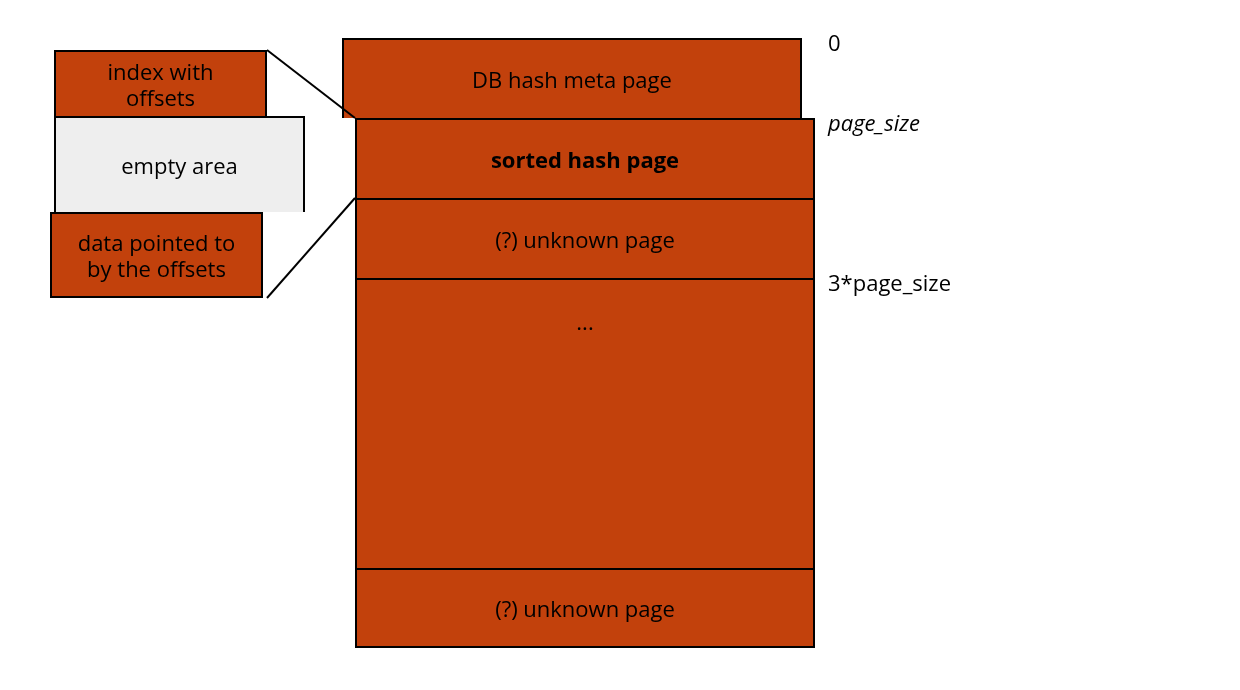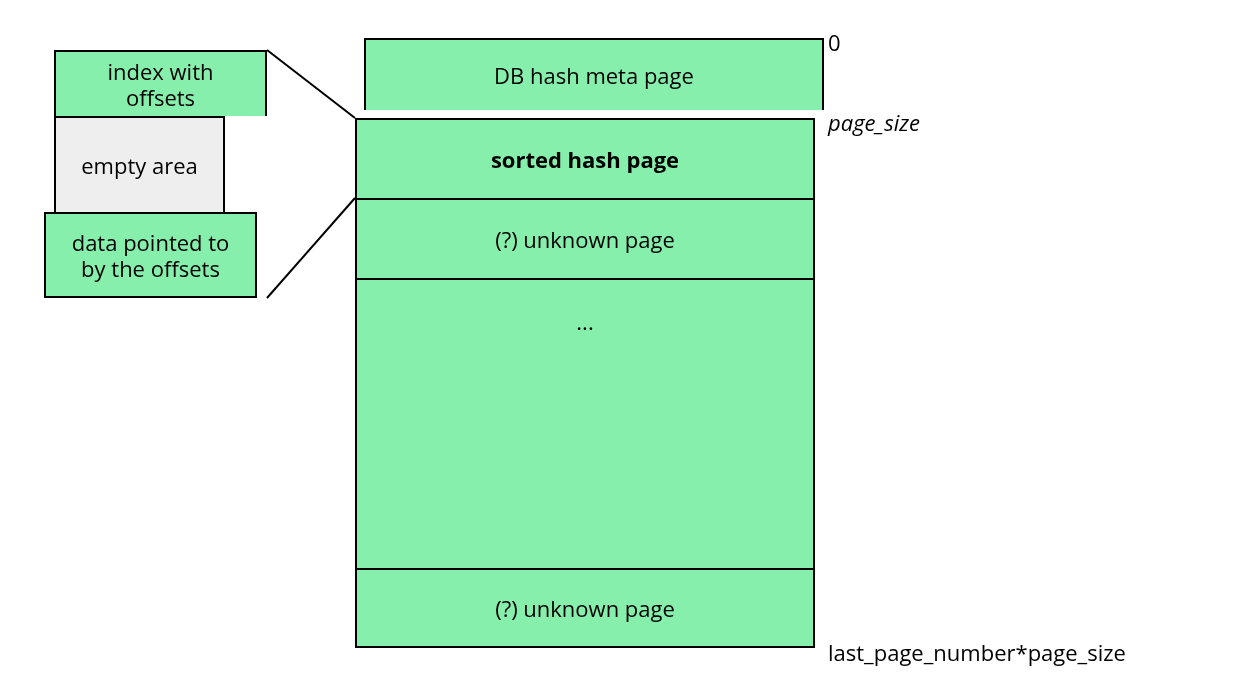--- a/index.html
+++ b/index.html
@@ -16,21 +16,21 @@
   }
   .box {
     position: absolute;
     border: 2px solid #000;
     display: flex;
     align-items: center;
     justify-content: center;
     text-align: center;
     font-size: 22px;
     line-height: 1.2;
-    background: #86efac;
+    background: #c2410c;
   }
   .shaded { background: #eee; }
   .label {
     position: absolute;
     font-size: 22px;
   }
   .bold { font-weight: 700; }
   svg.lines {
     position: absolute;
     left: 0; top: 0;
@@ -40,46 +40,46 @@
 </style>
 </head>
 <body>
 
 <div class="stage">
 
   <div class="box" style="left:54px; top:50px; width:213px; height:66px; border-bottom:none;">
     <span style="white-space:pre-line;">index with
 offsets</span>
   </div>
-  <div class="box shaded" style="left:54px; top:116px; width:171px; height:96px; border-bottom:none;">
+  <div class="box shaded" style="left:54px; top:116px; width:251px; height:96px; border-bottom:none;">
     <span>empty area</span>
   </div>
-  <div class="box" style="left:44px; top:212px; width:213px; height:86px;">
+  <div class="box" style="left:50px; top:212px; width:213px; height:86px;">
     <span style="white-space:pre-line;">data pointed to
 by the offsets</span>
   </div>
 
-  <div class="box" style="left:364px; top:38px; width:460px; height:72px; border-bottom:none;">
+  <div class="box" style="left:342px; top:38px; width:460px; height:80px; border-bottom:none;">
     <span>DB hash meta page</span>
   </div>
   <div class="box" style="left:355px; top:118px; width:460px; height:80px; border-bottom:none;">
     <span class="bold">sorted hash page</span>
   </div>
   <div class="box" style="left:355px; top:198px; width:460px; height:80px; border-bottom:none;">
     <span>(?) unknown page</span>
   </div>
   <div class="box" style="left:355px; top:278px; width:460px; height:290px; border-bottom:none; align-items:flex-start; padding-top:28px;">
     <span>...</span>
   </div>
   <div class="box" style="left:355px; top:568px; width:460px; height:80px;">
     <span>(?) unknown page</span>
   </div>
 
   <div class="label" style="left:828px; top:27px;">0</div>
   <div class="label" style="left:828px; top:107px;font-style:italic;">page_size</div>
-  <div class="label" style="left:828px; top:637px;">last_page_number*page_size</div>
+  <div class="label" style="left:828px; top:267px;">3*page_size</div>
 
   <svg class="lines">
     <line x1="267" y1="50" x2="355" y2="118" stroke="#000" stroke-width="2"></line>
     <line x1="267" y1="298" x2="355" y2="198" stroke="#000" stroke-width="2"></line>
   </svg>
 
 </div>
 
 </body></html>

